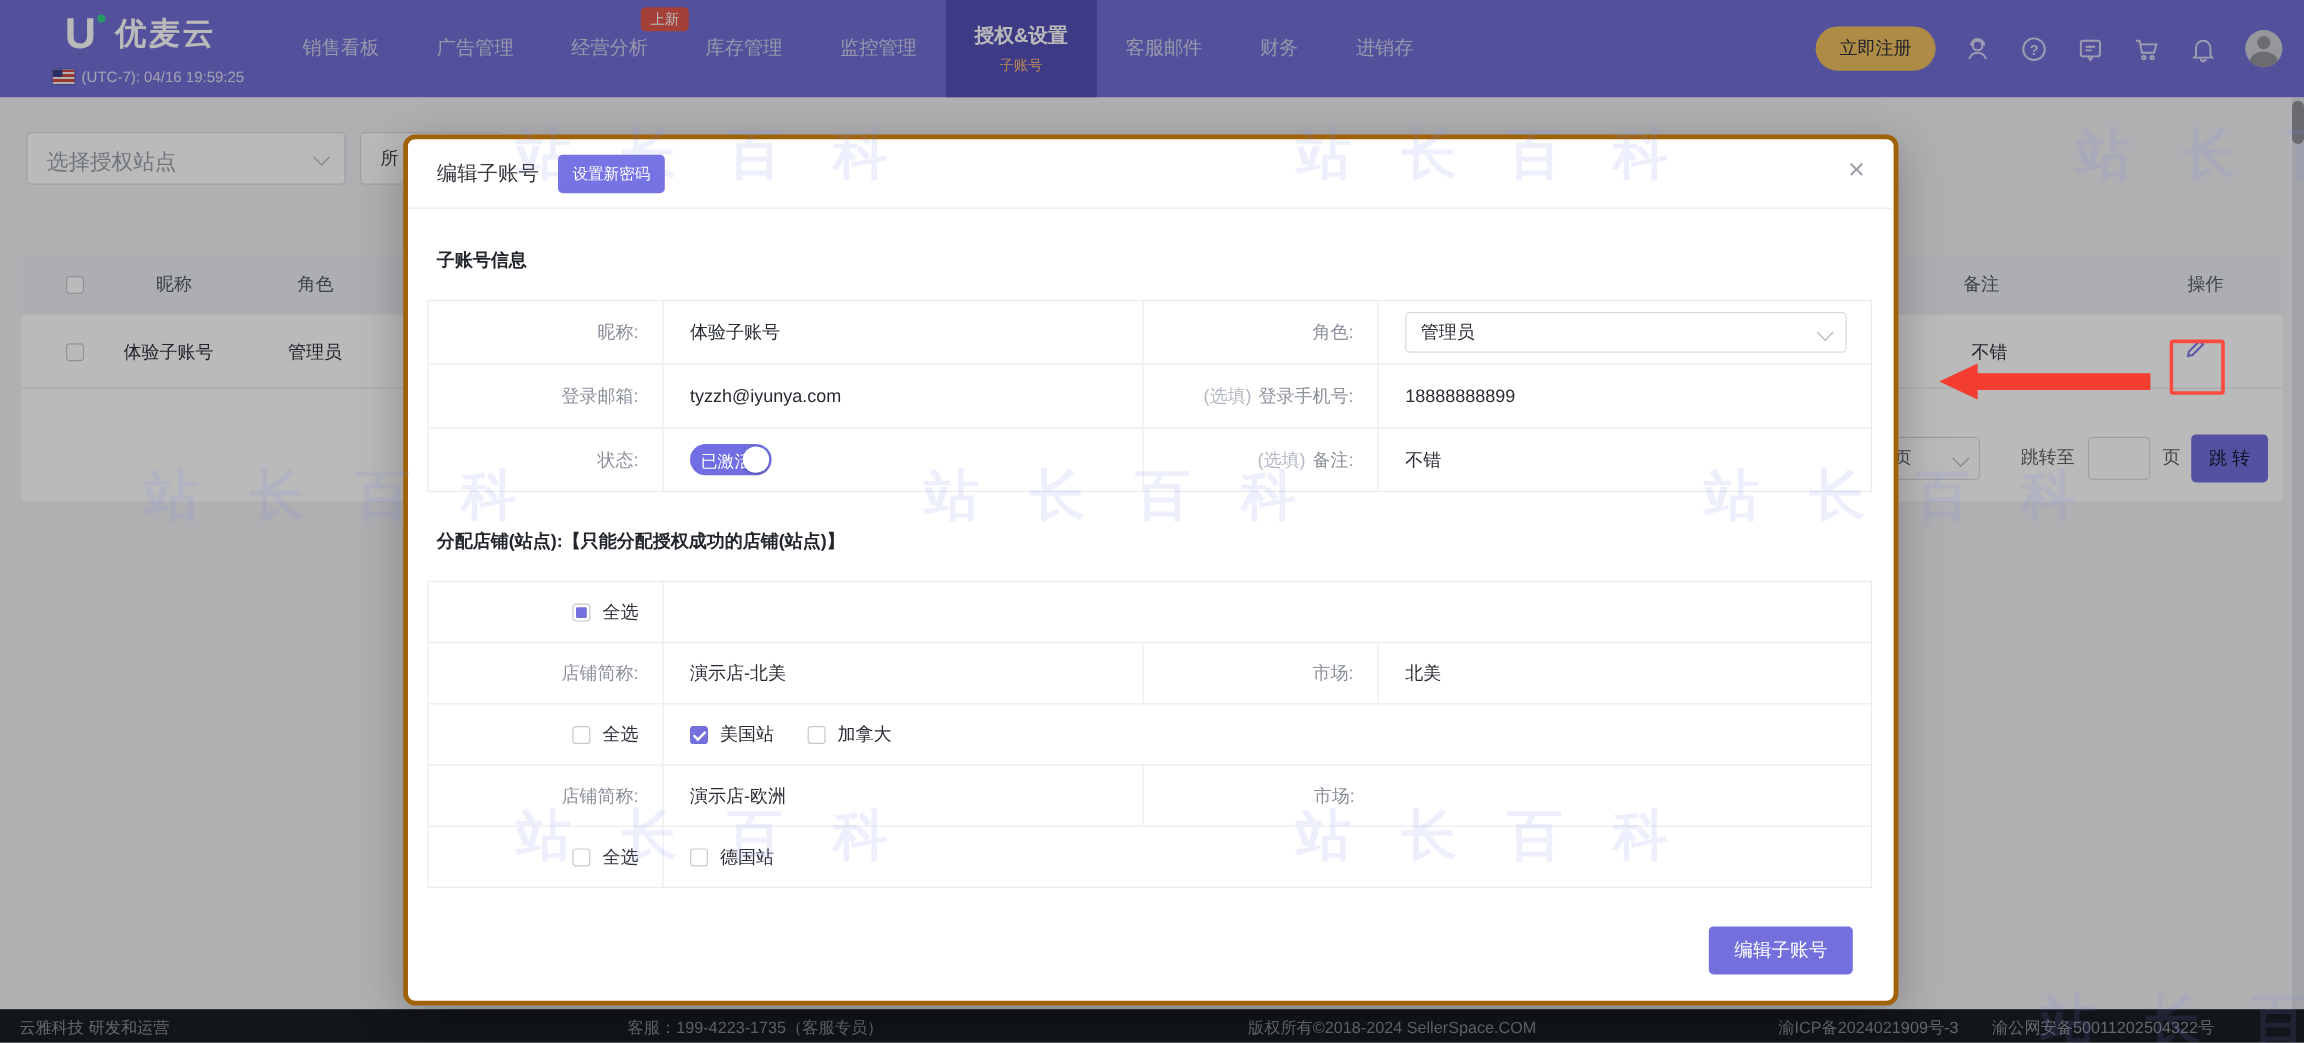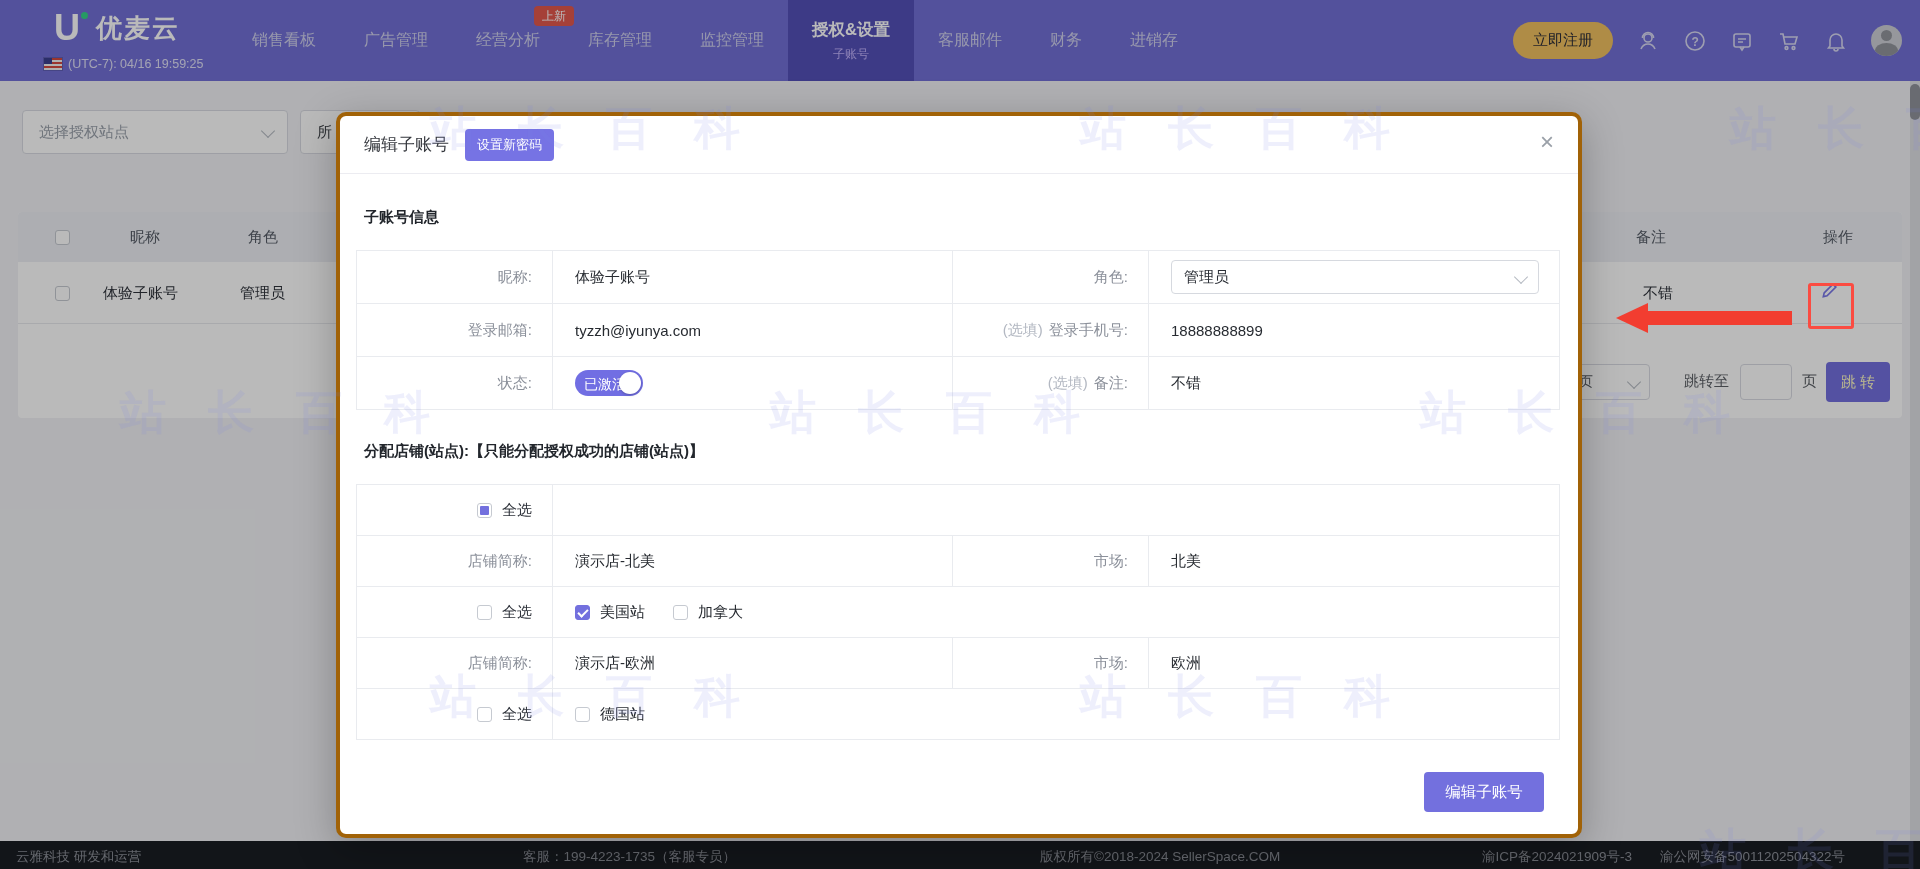--- a/index.html
+++ b/index.html
@@ -14,32 +14,32 @@
   .logo-mark{font-size:36px;font-weight:700;line-height:40px;position:relative}
   .logo-dot{position:absolute;right:-8px;top:4px;width:7px;height:7px;border-radius:50%;background:#35d38a}
   .logo-text{font-size:26px;font-weight:700;margin-left:16px;letter-spacing:2px}
   .tz{position:absolute;left:44px;top:57px;display:flex;align-items:center;gap:6px;color:rgba(255,255,255,.78);font-size:12.5px}
   .flag{width:18px;height:12px;position:relative;background:repeating-linear-gradient(180deg,#d5493f 0 2px,#f2f2f2 2px 4px);box-shadow:0 0 0 1px rgba(0,0,0,.15)}
   .flag::after{content:"";position:absolute;left:0;top:0;width:8px;height:6px;background:#3c3f8f}
   .nav-items{position:absolute;left:228px;top:0;height:81px;display:flex;z-index:2}
   .nav-item{padding:0 24px;height:81px;display:flex;align-items:center;color:#cfcfec;font-size:16px;position:relative;cursor:pointer}
   .nav-item.active{background:#5450b8;flex-direction:column;align-items:center;justify-content:center;color:#fff}
   .nav-item.active .main{font-weight:700;font-size:16.5px}
-  .nav-item .sub{font-size:12px;color:#c4b5fd;margin-top:5px}
+  .nav-item .sub{font-size:12px;color:#fdba74;margin-top:5px}
   .nav-badge{position:absolute;top:6px;right:-10px;background:#e3584e;color:#fff;font-size:12px;line-height:12px;padding:4px 8px;border-radius:4px;white-space:nowrap}
   .nav-right{position:absolute;right:18px;top:0;height:81px;display:flex;align-items:center;gap:23px}
   .register-btn{background:#f0c060;color:#2e2e38;font-size:15px;padding:9px 20px;border-radius:19px;cursor:pointer;white-space:nowrap}
   .tool-icon{width:24px;height:24px;color:#d9d9f2;cursor:pointer}
   .tool-icon svg{width:24px;height:24px;display:block}
   .avatar{width:31px;height:31px;border-radius:50%;background:#ced0d6;overflow:hidden;position:relative;cursor:pointer}
   .avatar .head{position:absolute;left:10px;top:5px;width:11px;height:11px;border-radius:50%;background:#92949c}
   .avatar .bodyc{position:absolute;left:4px;top:18px;width:23px;height:16px;border-radius:50%;background:#92949c}
   
   .sel{position:absolute;height:44px;background:#fff;border:1px solid #d9dbe2;border-radius:4px;box-sizing:border-box}
-  .sel .ph{position:absolute;left:16px;top:12px;font-size:15px;color:#9aa1ab}
+  .sel .ph{position:absolute;left:16px;top:12px;font-size:18px;color:#9aa1ab}
   .sel .txt{position:absolute;left:16px;top:12px;font-size:15px;color:#3c4046}
   .chev{position:absolute;width:9px;height:9px;border-right:1.6px solid #b5bac2;border-bottom:1.6px solid #b5bac2;transform:rotate(45deg)}
   .sel .chev{right:14px;top:15px}
   .card{position:absolute;left:18px;top:212px;width:1884px;height:206px;background:#fff;border-radius:4px}
   .thead{position:absolute;left:0;top:0;width:100%;height:50px;background:#edeff4;border-radius:4px 4px 0 0}
   .th{position:absolute;top:16px;font-size:15px;color:#555b66}
   .trow{position:absolute;left:0;top:50px;width:100%;height:62px;border-bottom:1px solid #e8eaee;box-sizing:border-box}
   .td{position:absolute;top:22px;font-size:15px;color:#2e323a}
   .cb{width:15px;height:15px;border:1px solid #c6cad1;border-radius:3px;background:#fff;position:relative;box-sizing:border-box;cursor:pointer;flex:0 0 auto}
   .cb.ind::after{content:"";position:absolute;left:2px;top:2px;right:2px;bottom:2px;background:#7370de;border-radius:1px}
@@ -48,21 +48,21 @@
   .pencil{position:absolute;left:1802px;top:18px;width:20px;height:20px;color:#7a77e8;cursor:pointer}
   .pgn{position:absolute;left:22px;top:364px;height:36px;display:flex;align-items:center;gap:18px;font-size:15px;color:#5c6066}
   .pgn .muted{color:#9aa0a8;cursor:pointer}
   .page-cur{width:30px;height:30px;background:#7370de;color:#fff;border-radius:4px;display:flex;align-items:center;justify-content:center;font-size:14px;cursor:pointer}
   .size-box{position:absolute;left:1566px;top:364px;width:84px;height:36px;background:#fff;border:1px solid #d9dbe2;border-radius:4px;box-sizing:border-box}
   .size-box .txt{position:absolute;left:12px;top:8px;font-size:14px;color:#5c6066}
   .size-box .chev{right:10px;top:12px}
   .jump-label{position:absolute;left:1684px;top:372px;font-size:15px;color:#5c6066}
   .jump-input{position:absolute;left:1740px;top:364px;width:52px;height:36px;border:1px solid #d9dbe2;border-radius:4px;box-sizing:border-box;background:#fff;font-size:14px;text-align:center;color:#333;outline:none}
   .unit{position:absolute;left:1802px;top:372px;font-size:15px;color:#5c6066}
-  .jump-btn{position:absolute;left:1826px;top:362px;width:64px;height:40px;background:#7370de;color:#fef9c3;border-radius:4px;display:flex;align-items:center;justify-content:center;font-size:15px;cursor:pointer}
+  .jump-btn{position:absolute;left:1826px;top:362px;width:64px;height:40px;background:#7370de;color:#0f172a;border-radius:4px;display:flex;align-items:center;justify-content:center;font-size:15px;cursor:pointer}
   .sb-track{position:absolute;right:0;top:81px;width:10px;height:788px;background:#dfe0e4}
   .sb-thumb{position:absolute;right:0;top:84px;width:10px;height:36px;background:#90939c;border-radius:5px;cursor:pointer}
   
   .footer{position:absolute;left:0;top:841px;width:1920px;height:28px;background:#1a1d23;color:#8b8f97;font-size:13.5px}
   .footer span{position:absolute;top:7px;white-space:nowrap}
   
   .overlay{position:absolute;left:0;top:0;width:1920px;height:869px;background:rgba(0,0,0,.27);z-index:10}
   
   .modal{position:absolute;left:336px;top:112px;width:1246px;height:726px;box-sizing:border-box;background:#fff;border:4px solid #a16207;border-radius:10px;z-index:20;box-shadow:0 10px 40px rgba(0,0,0,.25)}
   .m-header{position:absolute;left:0;top:0;width:100%;height:58px;border-bottom:1px solid #ececf1;box-sizing:border-box;display:flex;align-items:center;padding-left:24px}
@@ -347,23 +347,20 @@
     <div class="frow r50">
       <div class="fcell lbl">
           <span>店铺简称:</span>
         </div>
       <div class="fcell val">
           <span>演示店-欧洲</span>
         </div>
       <div class="fcell lbl">
           <span>市场:</span>
         </div>
-      <div class="fcell val">
-          <span>欧洲</span>
-        </div>
     </div>
     <div class="frow r50">
       <div class="fcell lbl">
         <span class="cb-wrap">
           <span class="cb"></span>
           <span style="color:#2e323a">全选</span>
         </span>
       </div>
       <div class="fcell span3 val sites">
         <span class="site">

